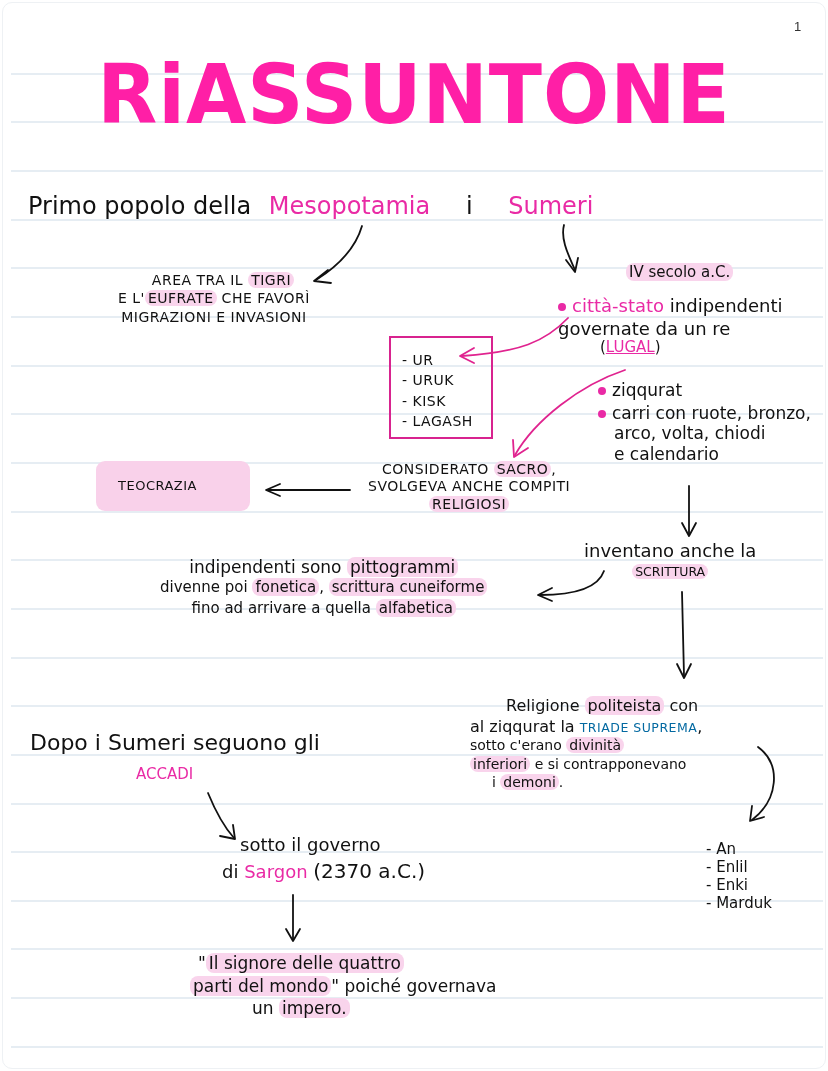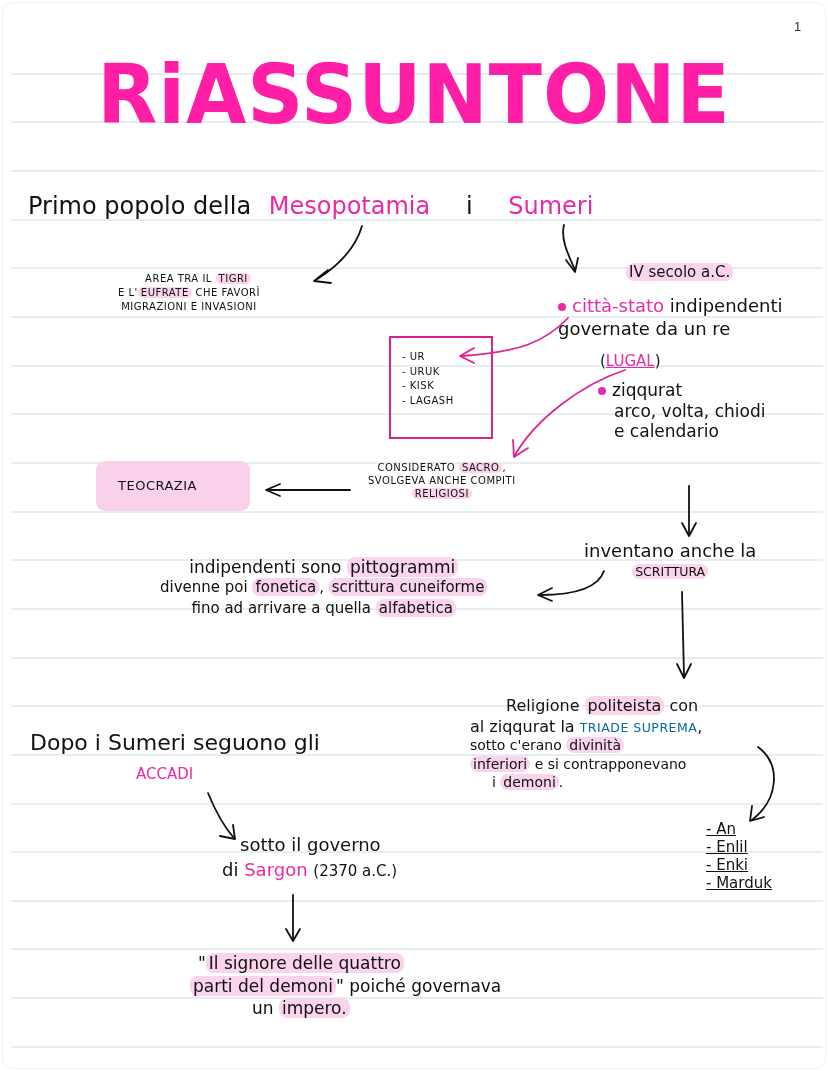--- a/index.html
+++ b/index.html
@@ -19,21 +19,21 @@
       font: 900 78px "DejaVu Sans", sans-serif; color: #ff1fa6; letter-spacing: 1px;
       transform: scaleY(1.05);
     }
     .t {
       position: absolute; font-family: "DejaVu Sans", sans-serif; color: #111; white-space: nowrap;
       line-height: 1.1;
     }
     .big { font-size: 24px; }
     .mid { font-size: 18px; }
     .sm { font-size: 15px; }
-    .xs { font-size: 10px; letter-spacing: 0.5px; }
+    .xs { font-size: 14px; letter-spacing: 0.5px; }
     .pink { color: #e92aa5; }
     .hl { background: #f9d4ec; border-radius: 8px; padding: 0 3px; }
     .hl-pink { color: #0369a1; }
     .bullet {
       display: inline-block; width: 8px; height: 8px; border-radius: 50%; background: #e92aa5;
       margin-right: 6px; vertical-align: middle;
     }
     .city-box {
       position: absolute; left: 389px; top: 336px; width: 100px; height: 99px;
       border: 2px solid #d8238f;
@@ -89,33 +89,34 @@
   <div style="margin-top:3px"><span>MIGRAZIONI E INVASIONI</span></div>
 </div>
 
 <div class="t sm" style="left:590px; top:264px;padding-left:36px;">
   <span class="hl">IV secolo a.C.</span>
 </div>
 
 <div class="t mid line-block" style="left:558px; top:296px;">
   <div><span class="bullet"></span><span class="pink">città-stato</span> <span>indipendenti</span></div>
   <div style="margin-top:3px;">governate da un re</div>
-  <div style="margin-left:42px; margin-top:14px; font-size:15px;"><span>(</span><span class="pink" style="text-decoration:underline">LUGAL</span><span>)</span></div>
+  <div style="margin-left:42px; margin-top:0; font-size:15px;"><span>(</span><span class="pink" style="text-decoration:underline">LUGAL</span><span>)</span></div>
 </div>
 
 <div class="city-box"></div>
 <div class="t xs line-block" style="left:402px; top:350px; line-height:1.45;">
   <div>- UR</div>
   <div>- URUK</div>
   <div>- KISK</div>
   <div>- LAGASH</div>
 </div>
 
 <div class="t mid line-block" style="left:598px; top:381px; font-size:17px;">
   <div><span class="bullet"></span><span>ziqqurat</span></div>
+  <div style="margin-top:4px"><span class="bullet"></span><span>carri con ruote, bronzo,</span></div>
   <div style="margin-left:16px; margin-top:2px">arco, volta, chiodi</div>
   <div style="margin-left:16px; margin-top:2px">e calendario</div>
 </div>
 
 <div class="t xs line-block" style="left:368px; top:462px; text-align:center;">
   <div><span>CONSIDERATO</span> <span class="hl">SACRO</span><span>,</span></div>
   <div style="margin-top:2px">SVOLGEVA ANCHE COMPITI</div>
   <div style="margin-top:2px"><span class="hl">RELIGIOSI</span></div>
 </div>
 
@@ -134,38 +135,38 @@
 </div>
 
 <div class="t mid line-block" style="left:470px; top:697px; font-size:16px;">
   <div style="margin-left:36px"><span>Religione</span> <span class="hl">politeista</span> <span>con</span></div>
   <div style="margin-top:3px"><span>al ziqqurat la</span> <span class="hl-pink" style="font-size:12.5px; letter-spacing:0.5px">TRIADE SUPREMA</span><span>,</span></div>
   <div style="margin-top:3px; font-size:14px;"><span>sotto c'erano</span> <span class="hl">divinità</span></div>
   <div style="margin-top:3px; font-size:14px;"><span class="hl">inferiori</span> <span>e si contrapponevano</span></div>
   <div style="margin-top:3px; margin-left:22px; font-size:14px;"><span>i</span> <span class="hl">demoni</span><span>.</span></div>
 </div>
 
-<div class="t sm line-block" style="left:706px; top:820px; line-height:1.2;text-decoration:underline;">
+<div class="t sm line-block" style="left:706px; top:840px; line-height:1.2;">
   <div>- An</div>
   <div>- Enlil</div>
   <div>- Enki</div>
   <div>- Marduk</div>
 </div>
 
 <div class="t big" style="left:30px; top:731px; font-size:22px;">Dopo i Sumeri seguono gli</div>
 <div class="t sm pink" style="left:136px; top:766px;">ACCADI</div>
 
 <div class="t mid line-block" style="left:222px; top:835px;">
   <div style="margin-left:18px">sotto il governo</div>
-  <div style="margin-top:5px;"><span>di</span> <span class="pink">Sargon</span> <span style="font-size:15px">(2370 a.C.)</span></div>
+  <div style="margin-top:5px;"><span>di</span> <span class="pink">Sargon</span> <span style="font-size:20px">(2370 a.C.)</span></div>
 </div>
 
 <div class="t mid line-block" style="left:190px; top:954px; font-size:17px;">
   <div style="margin-left:8px"><span>"</span><span class="hl">Il signore delle quattro</span></div>
-  <div style="margin-top:4px;"><span class="hl">parti del demoni</span><span>"</span> <span>poiché governava</span></div>
+  <div style="margin-top:4px;"><span class="hl">parti del mondo</span><span>"</span> <span>poiché governava</span></div>
   <div style="margin-top:4px; margin-left:62px;"><span>un</span> <span class="hl">impero.</span></div>
 </div>
 
 <svg class="arrows" viewBox="0 0 828 1071">
   <g fill="none" stroke="#111" stroke-width="1.8" stroke-linecap="round" stroke-linejoin="round">
 
     <path d="M362 226 C355 250 335 268 316 280"></path>
     <path d="M328 270 L314 281 L331 283"></path>
 
     <path d="M564 225 C560 240 570 258 575 270"></path>

